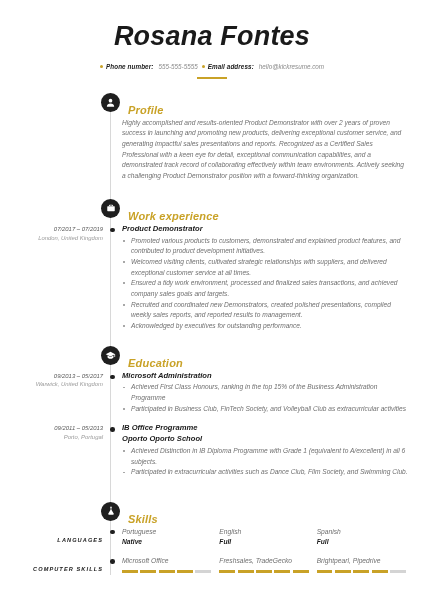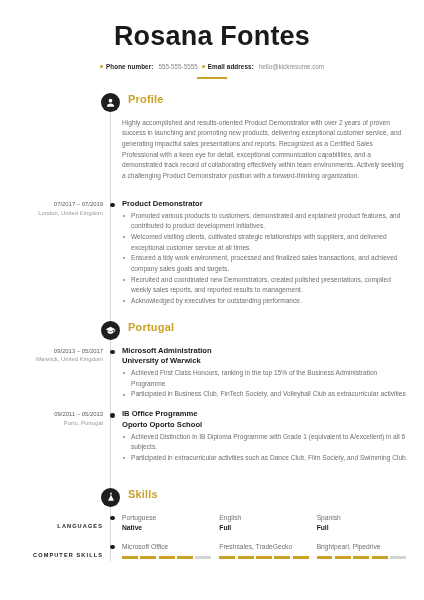--- a/index.html
+++ b/index.html
@@ -13,20 +13,21 @@
     font-family: "Liberation Sans", sans-serif;
     color: #2b2b2b;
     overflow: hidden;
   }
   .page {
     position: relative;
     width: 424px;
     height: 600px;
     box-sizing: border-box;
     padding: 0;
+    font-style: italic;
   }
 
   
   .header {
     text-align: center;
     padding-top: 22px;
   }
   .name {
     font-size: 27px;
     font-weight: bold;
@@ -103,21 +104,21 @@
     border-radius: 50%;
     background: #1f1f1f;
     display: flex;
     align-items: center;
     justify-content: center;
   }
   .section-icon svg { display: block; }
   .section-title {
     position: absolute;
     left: 128px;
-    top: 0;
+    top: 11px;
     font-size: 11px;
     font-weight: bold;
     color: #c9a227;
     letter-spacing: 0.2px;
   }
 
   
   .entry {
     position: relative;
     display: flex;
@@ -312,20 +313,29 @@
         </div>
         <div class="section-title">Profile</div>
       </div>
       <div class="profile-row">
         <div class="profile-spacer"></div>
         <div class="profile-text">Highly accomplished and results-oriented Product Demonstrator with over 2 years of proven success in launching and promoting new products, delivering exceptional customer service, and generating impactful sales presentations and reports. Recognized as a Certified Sales Professional with a keen eye for detail, exceptional communication capabilities, and a demonstrated track record of collaborating effectively within team environments. Actively seeking a challenging Product Demonstrator position with a forward-thinking organization.</div>
       </div>
     </div>
 
     <div class="section" style="margin-top:17px;">
+      <div class="section-head">
+        <div class="section-icon">
+          <svg width="10" height="10" viewBox="0 0 24 24" fill="#ffffff">
+            <path d="M9 4h6a2 2 0 0 1 2 2v1h-2V6H9v1H7V6a2 2 0 0 1 2-2z"></path>
+            <rect x="3" y="7.5" width="18" height="12" rx="1.5"></rect>
+          </svg>
+        </div>
+        <div class="section-title">Work experience</div>
+      </div>
 
       <div class="entry">
         <div class="entry-left">
           <div class="entry-date">07/2017 – 07/2019</div>
           <div class="entry-loc">London, United Kingdom</div>
         </div>
         <div class="entry-marker"></div>
         <div class="entry-body">
           <div class="entry-title">Product Demonstrator</div>
           <ul class="bullets">
@@ -340,32 +350,31 @@
     </div>
 
     <div class="section" style="margin-top:14px;">
       <div class="section-head">
         <div class="section-icon">
           <svg width="11" height="11" viewBox="0 0 24 24" fill="#ffffff">
             <path d="M12 4 1.5 9 12 14l8.5-4.05V15h1.6V9z"></path>
             <path d="M5.5 12.2V16c0 1.9 3 3.3 6.5 3.3s6.5-1.4 6.5-3.3v-3.8L12 15.3z"></path>
           </svg>
         </div>
-        <div class="section-title">Portugal</div>
+        <div class="section-title">Education</div>
       </div>
 
       <div class="entry">
         <div class="entry-left">
           <div class="entry-date">09/2013 – 05/2017</div>
           <div class="entry-loc">Warwick, United Kingdom</div>
         </div>
         <div class="entry-marker"></div>
         <div class="entry-body">
           <div class="entry-title">Microsoft Administration</div>
-          <div class="entry-sub">University of Warwick</div>
           <ul class="bullets">
             <li>Achieved First Class Honours, ranking in the top 15% of the Business Administration Programme</li>
             <li>Participated in Business Club, FinTech Society, and Volleyball Club as extracurricular activities</li>
           </ul>
         </div>
       </div>
 
       <div class="entry">
         <div class="entry-left">
           <div class="entry-date">09/2011 – 05/2013</div>

